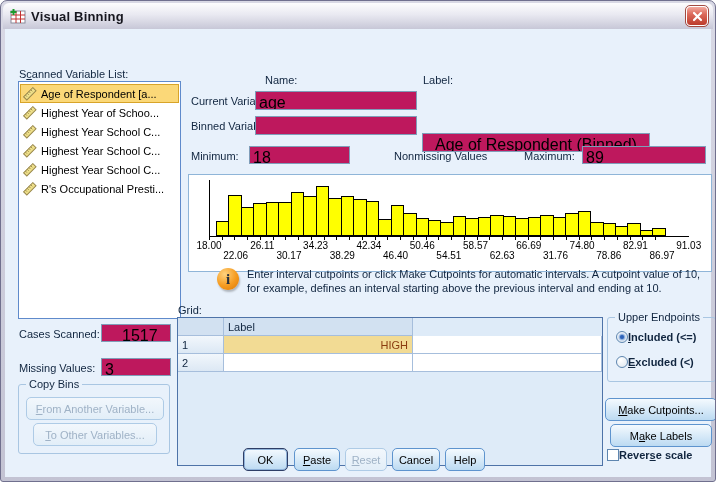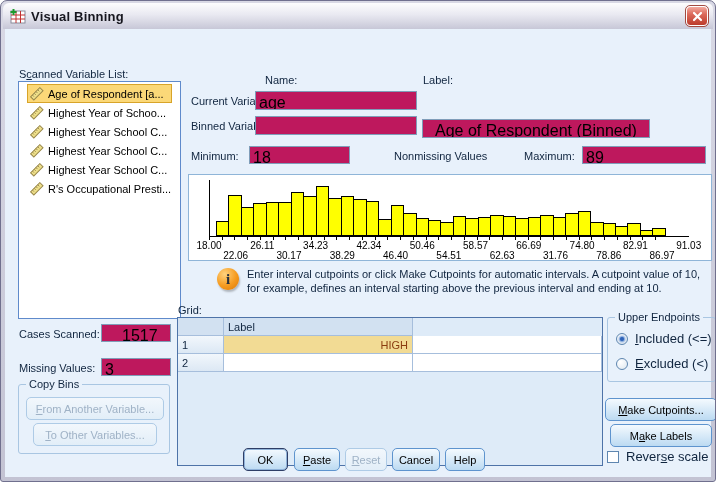--- a/index.html
+++ b/index.html
@@ -31,41 +31,41 @@
   
   .lbl { position:absolute; font-size:11px; color:#10253F; white-space:nowrap; }
   u { text-decoration:underline; }
   .field {
     position:absolute; background:#be185d; border:1px solid #7F9DB9;
     font-size:16px; color:#000; padding:2px 3px; white-space:nowrap; overflow:hidden;
   }
   
   .listbox {
     position:absolute; left:13px; top:52px; width:163px; height:238px;
-    background:#fff; border:1px solid #5F8ACB; padding:2px 8px;
+    background:#fff; border:1px solid #5F8ACB; padding:2px 1px;
   }
   .lvitem { height:19px; display:flex; align-items:center; font-size:11px;
     color:#000; white-space:nowrap; overflow:hidden; padding:0 2px; border:1px solid transparent; }
   .lvitem.sel { background:#FBD878; border:1px solid #D8A429; }
   .ruler { width:15px; height:14px; margin-right:3px; flex:0 0 auto; display:inline-flex; }
   
   .group { position:absolute; border:1px solid #A9C6E2; border-radius:3px; }
   .group > .legend { position:absolute; top:-7px; left:7px; background:#E8F1FB;
     padding:0 3px; font-size:11px; color:#10253F; white-space:nowrap; }
   
   .btn {
     position:absolute; height:23px; border:1px solid #5E94CE; border-radius:5px;
     background:linear-gradient(180deg,#F4FAFE 0%,#D8EAF8 50%,#BCDAF2 100%);
     font-size:11px; color:#000; display:flex; align-items:center; justify-content:center;
     font-family:"Liberation Sans", sans-serif;
   }
   .btn.default { border:1px solid #2E3E66; box-shadow:0 0 0 1px #8FB2D9 inset; }
   .btn.disabled { background:linear-gradient(180deg,#F2F7FC,#E2EEF8); border-color:#AECBE6; color:#9FB2C6; }
   
-  .histbox { position:absolute; left:183px; top:145px; width:524px; height:87px;
+  .histbox { position:absolute; left:183px; top:145px; width:524px; height:98px;
     background:#fff; border:1px solid #8FB5D8; }
   .yaxis { position:absolute; left:20px; top:5px; width:1px; height:56px; background:#000; }
   .baseline { position:absolute; left:20px; top:61px; width:480px; height:1px; background:#000; }
   .ticks { position:absolute; left:20px; top:62px; width:459px; height:3px;
     background:repeating-linear-gradient(90deg,#000 0 1px,transparent 1px 12.75px); }
   #hist-bars { position:absolute; left:27px; top:5px; width:450px; height:56px;
     display:flex; align-items:flex-end; }
   .bar { flex:1 1 0; background:#FFFF00; border:1px solid #000; margin-left:-1px; }
   .bar:first-child { margin-left:0; }
   .hxl { position:absolute; font-size:10px; color:#000; transform:translateX(-50%); white-space:nowrap; }
@@ -89,21 +89,21 @@
   .g-val-high { background:#F2DB94; justify-content:flex-end; color:#8A3C10; }
   .w46 { width:46px; flex:0 0 46px; } .w189 { width:189px; flex:0 0 189px; }
   
   .radio { width:12px; height:12px; border-radius:50%; border:1px solid #5E86B0;
     background:radial-gradient(circle at 35% 30%, #fff, #DCE6EF); position:relative;
     display:inline-block; flex:0 0 auto; }
   .radio.checked::after { content:""; position:absolute; left:3px; top:3px; width:4px; height:4px;
     border-radius:50%; background:#2E62B8; box-shadow:0 0 2px 1px #5B8BD0; }
   .checkbox { width:12px; height:12px; border:1px solid #5E86B0; background:#fff;
     display:inline-block; flex:0 0 auto; }
-  .optrow { position:absolute; display:flex; align-items:center; gap:7px; font-size:13px; color:#10253F; }
+  .optrow { position:absolute; display:flex; align-items:center; gap:0; font-size:11px; color:#10253F;font-weight:bold; }
 </style>
 </head>
 <body>
 
 <div class="window">
 
   <div class="titlebar">
     <span class="titleicon">
       <svg width="17" height="17" viewBox="0 0 17 17">
         <rect x="2" y="3" width="14" height="12" fill="#fff" stroke="#8A8A9A"></rect>
@@ -209,21 +209,21 @@
     </div>
 
     <span class="lbl" style="left:260px; top:45px;">Name:</span>
     <span class="lbl" style="left:418px; top:45px;">Label:</span>
 
     <span class="lbl" style="left:186px; top:66px;">Current Variable:</span>
     <div class="field" style="left:250px; top:62px; width:162px; height:19px;">age</div>
 
     <span class="lbl" style="left:186px; top:91px;">Binned Variable:</span>
     <div class="field" style="left:250px; top:87px; width:162px; height:19px;"></div>
-    <div class="field" style="left:417px; top:90px; width:228px; height:19px;padding-left:12px;">Age of Respondent (Binned)</div>
+    <div class="field" style="left:417px; top:104px; width:228px; height:19px;padding-left:12px;">Age of Respondent (Binned)</div>
 
     <span class="lbl" style="left:186px; top:121px;">Minimum:</span>
     <div class="field" style="left:244px; top:117px; width:101px; height:18px;">18</div>
     <span class="lbl" style="left:389px; top:121px;">Nonmissing Values</span>
     <span class="lbl" style="left:519px; top:121px;">Maximum:</span>
     <div class="field" style="left:577px; top:117px; width:124px; height:18px;">89</div>
 
     <div class="histbox">
       <div class="yaxis"></div>
       <div id="hist-bars">

